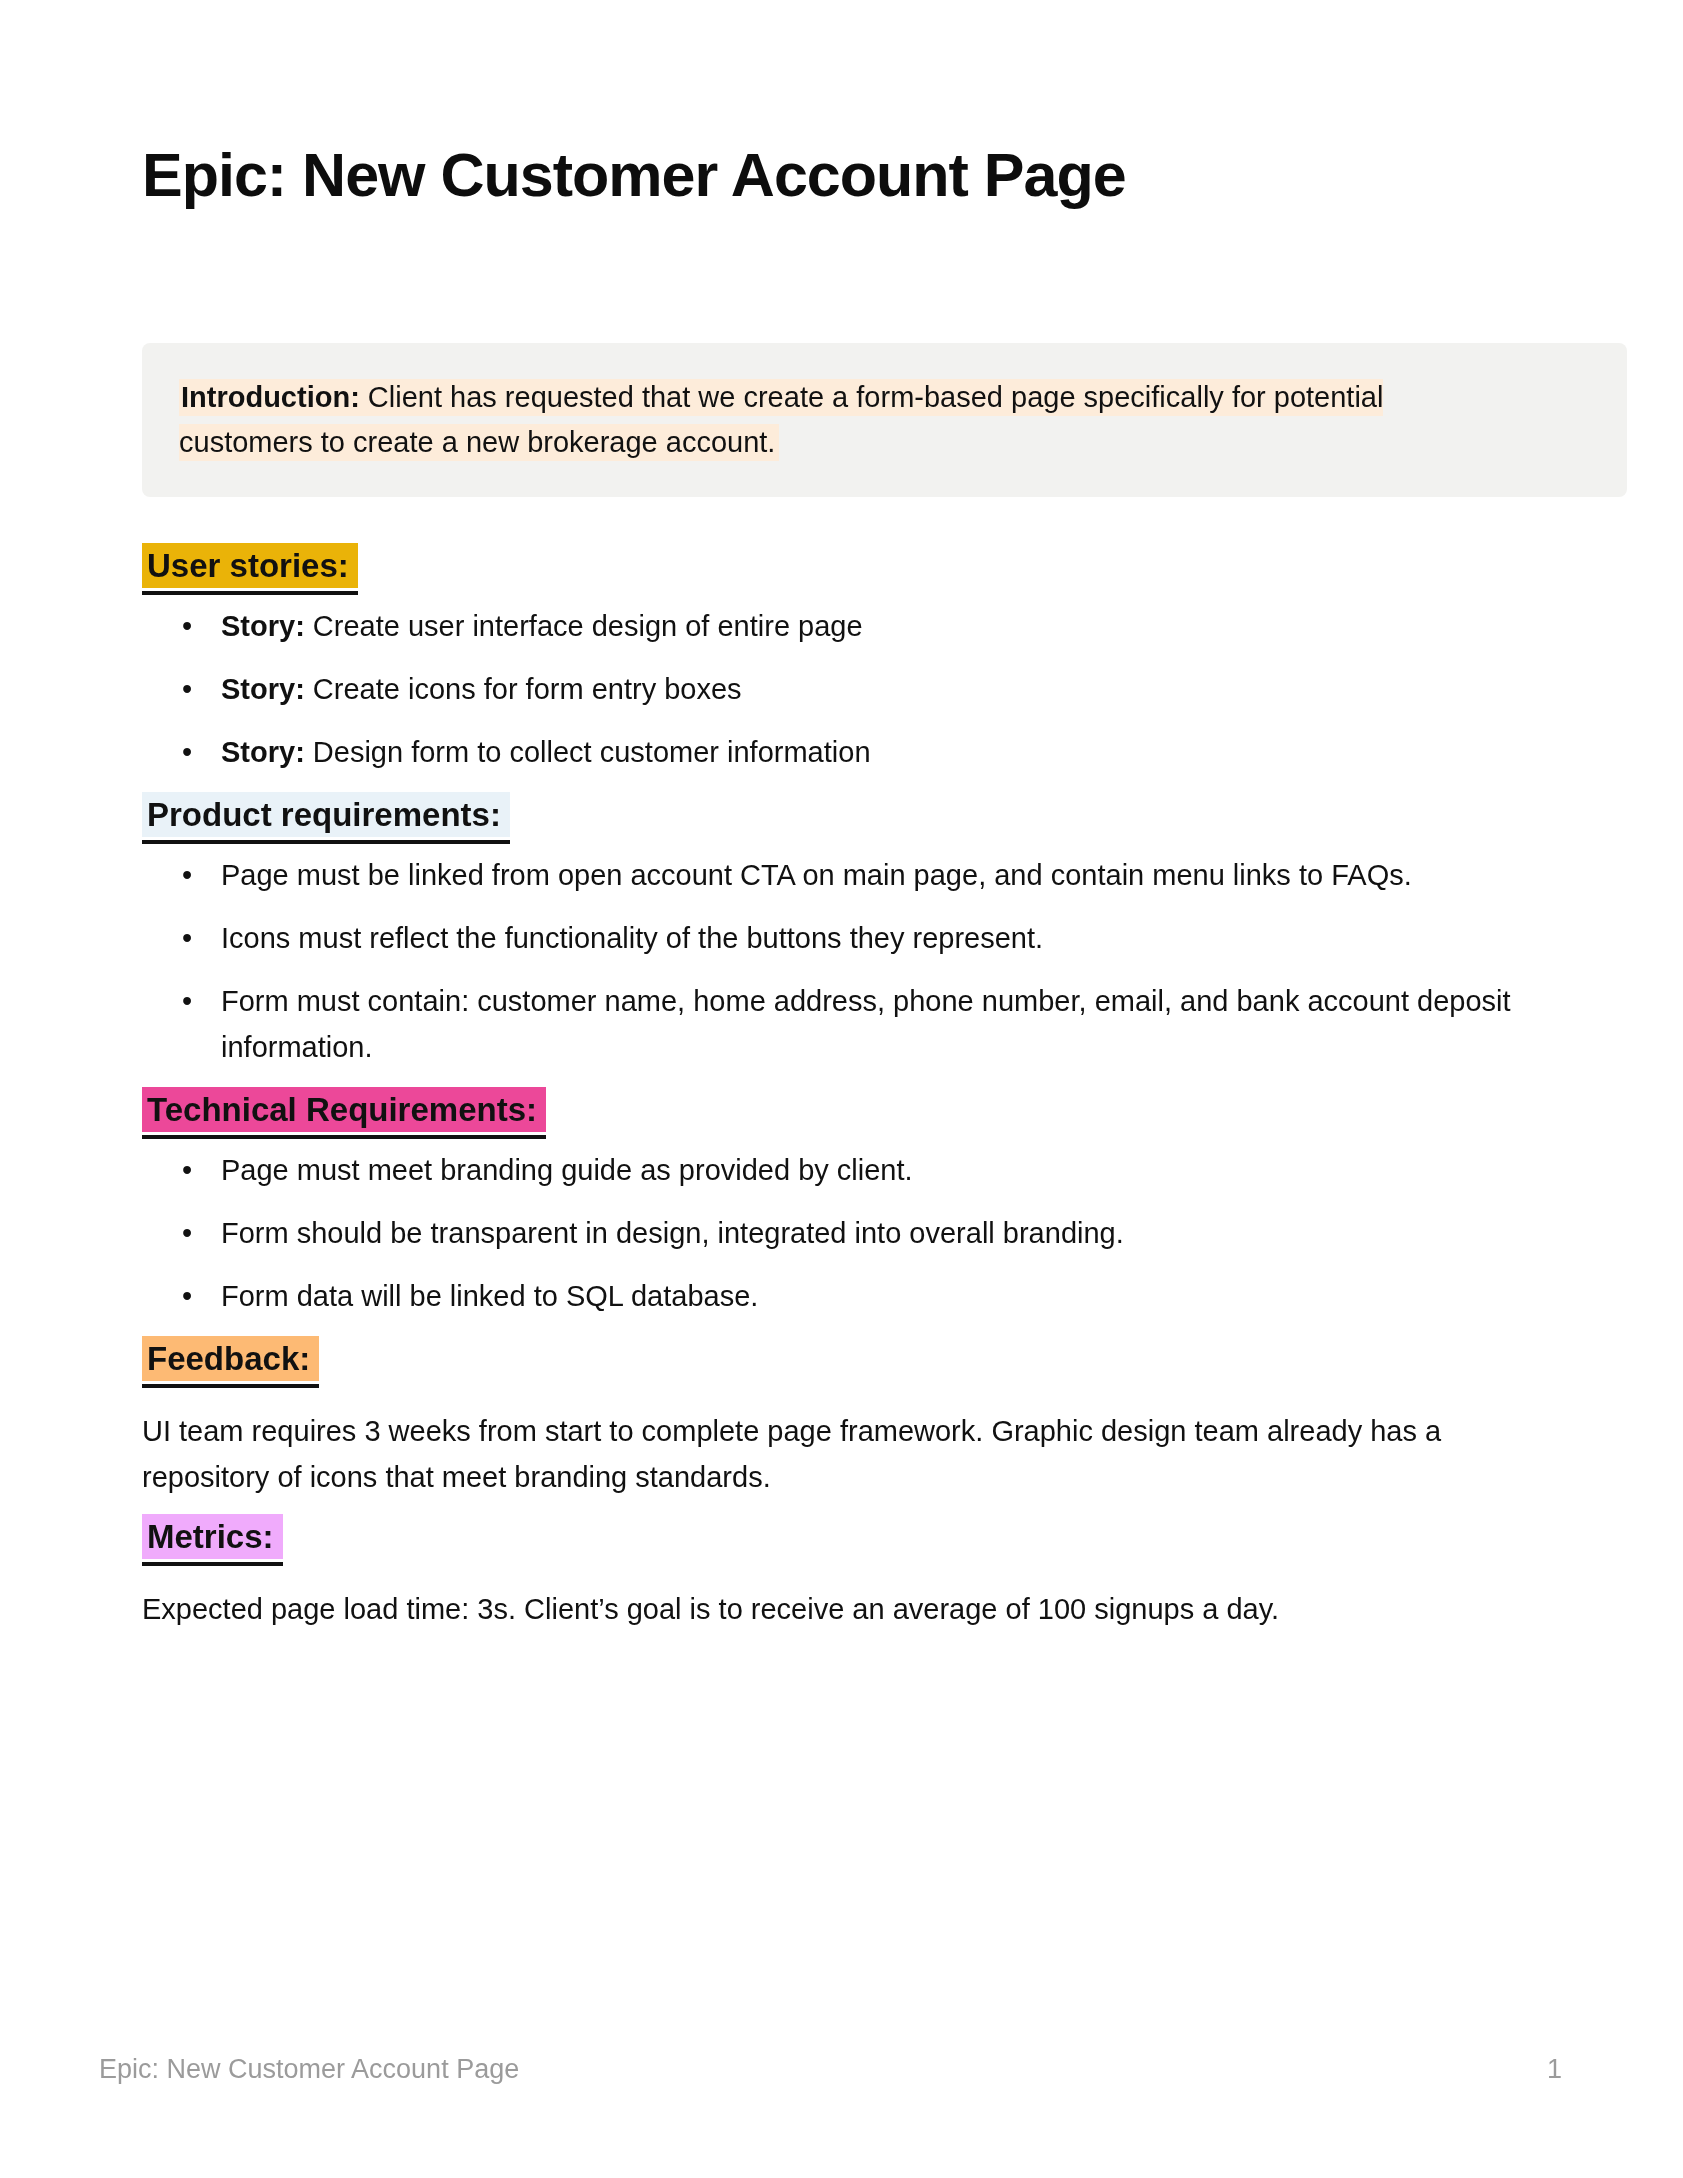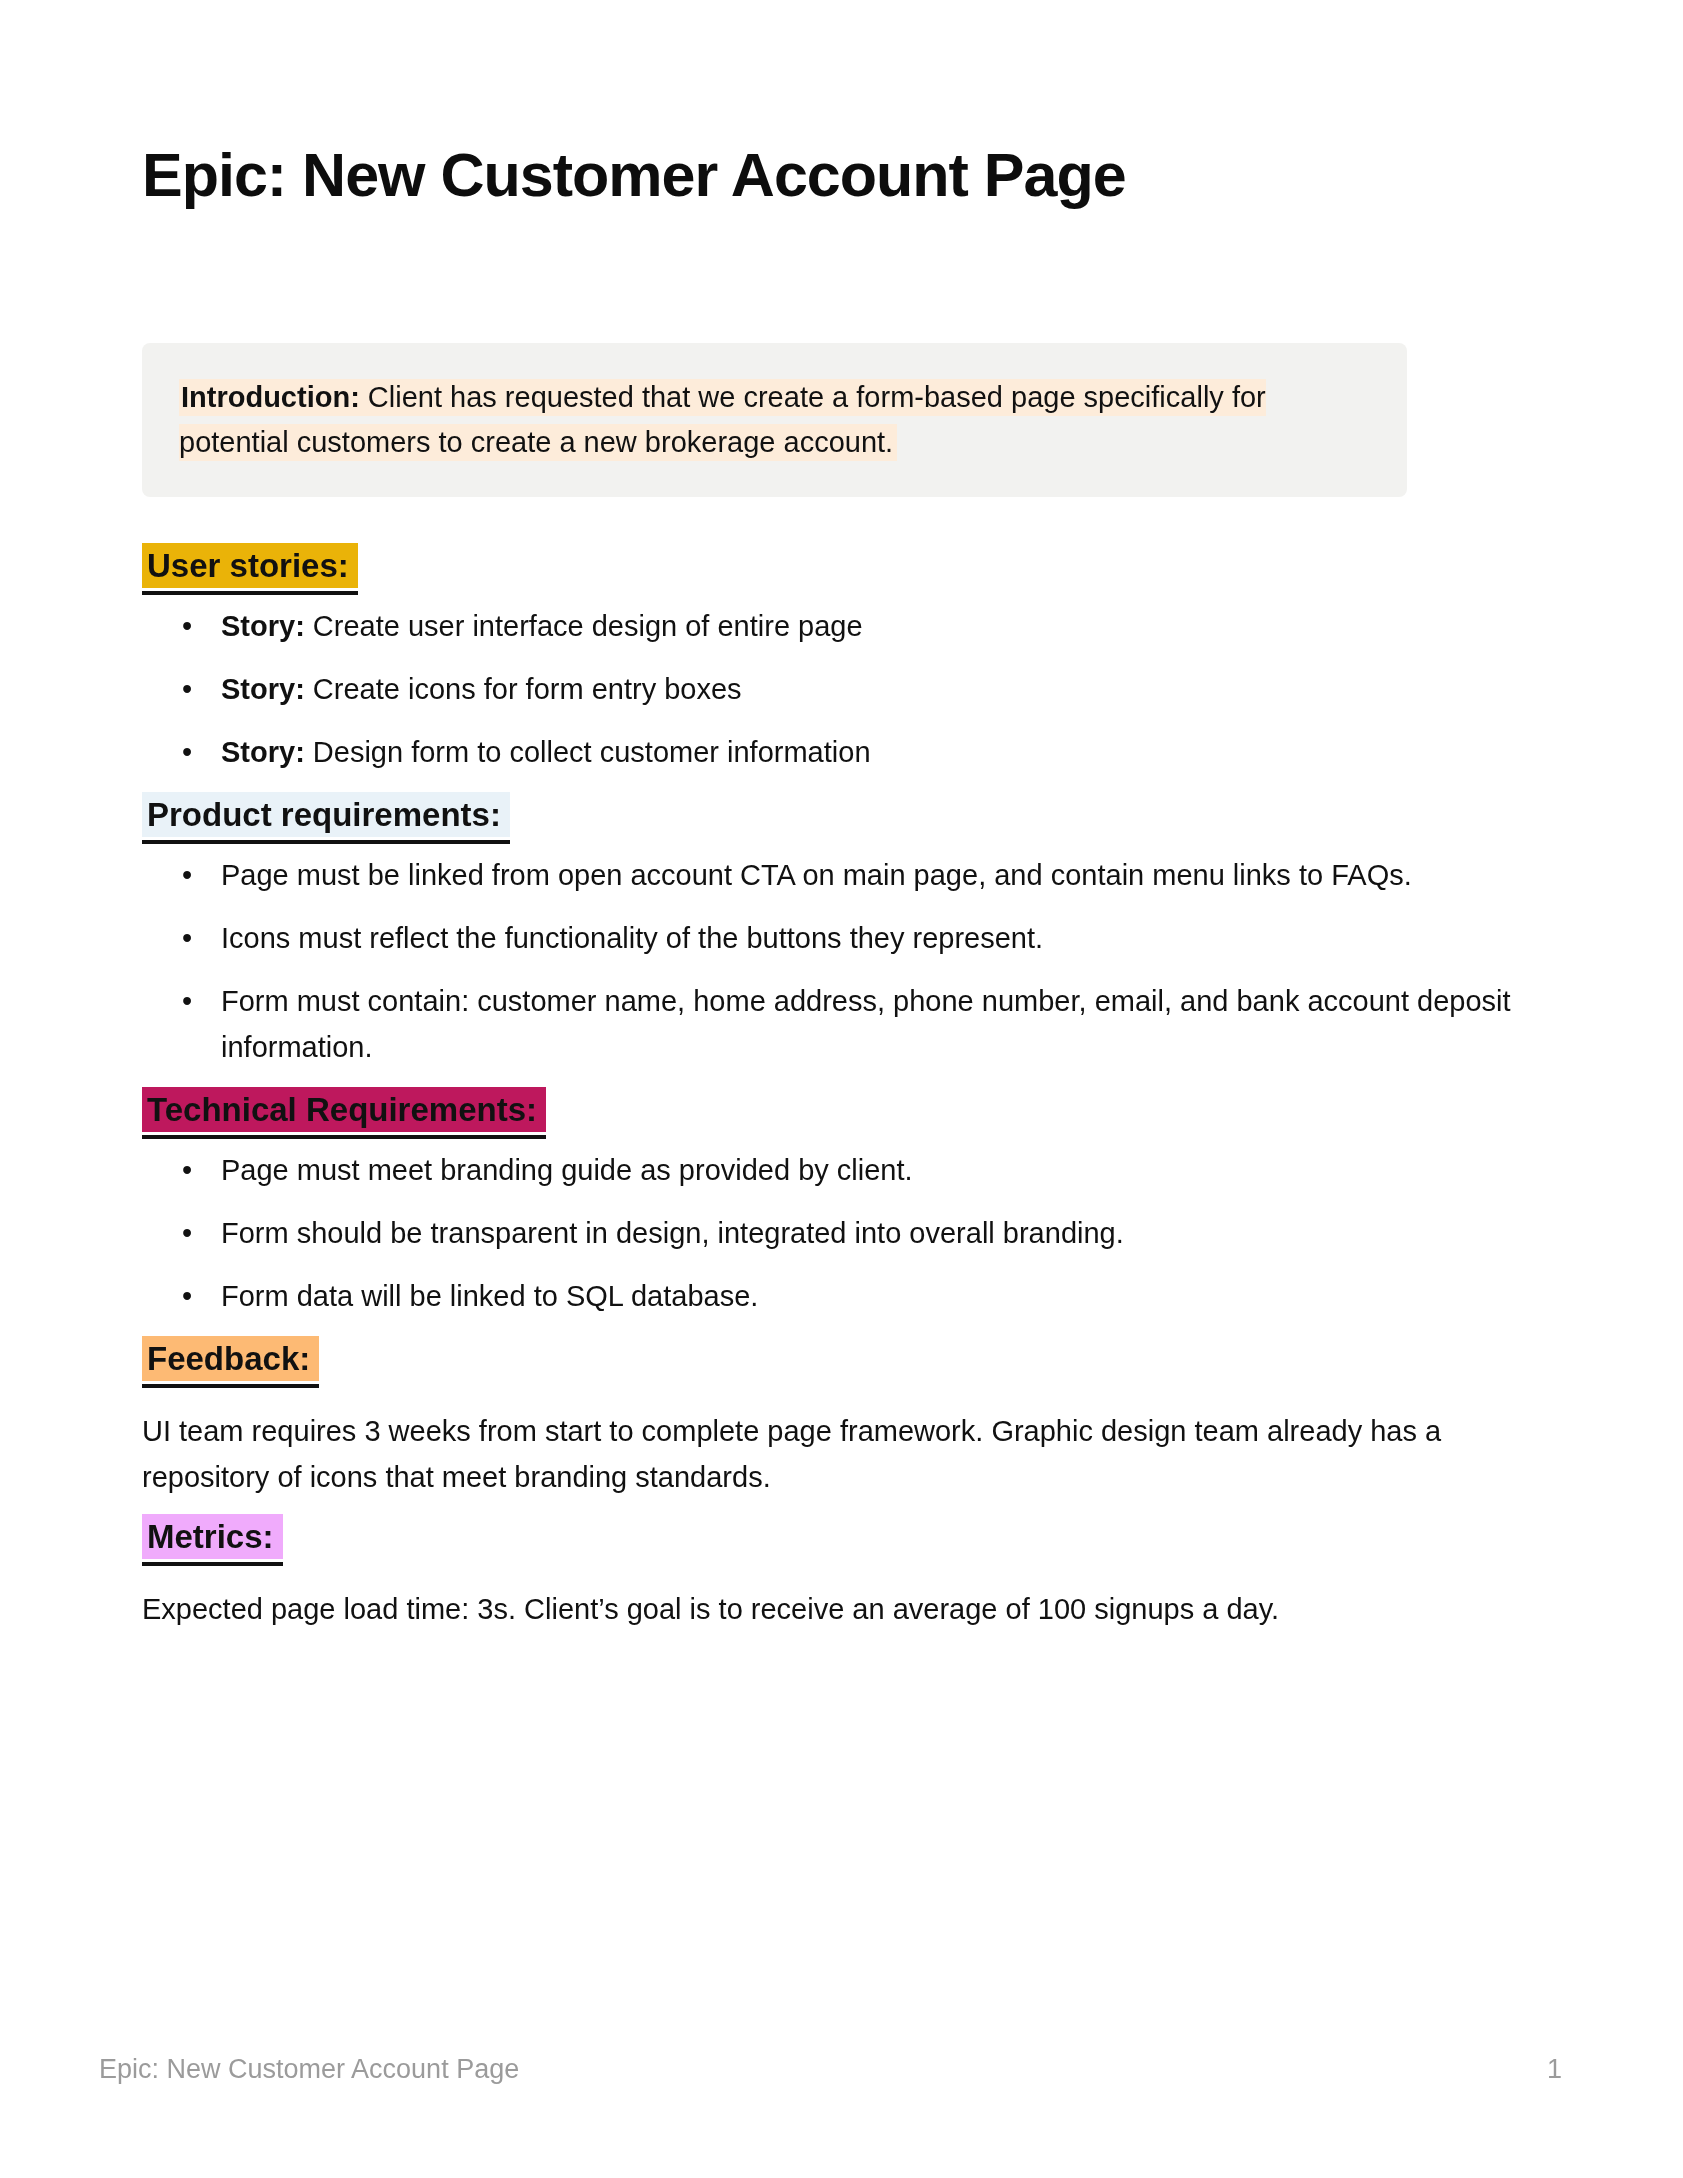--- a/index.html
+++ b/index.html
@@ -19,21 +19,21 @@
   h1.doc-title {
     margin-top: 139px;
     font-size: 61px;
     font-weight: bold;
     letter-spacing: -1px;
     line-height: 73px;
     color: #0d0d0d;
   }
   .intro-box {
     margin-top: 131px;
-    width: 1265px;
+    width: 1485px;
     border-radius: 8px;
     padding: 32px 40px 32px 37px;
   }
   .intro-box p {
     font-size: 29px;
     line-height: 45px;
     max-width: 1259px;
   }
   .hl { padding: 2px 4px 3px 2px; }
   h2.section-heading {
@@ -110,21 +110,21 @@
   <section class="doc-section">
     <h2 class="section-heading"><span class="u"><span class="hl-heading" style="background-color: rgb(233, 242, 248);">Product requirements:</span></span></h2>
     <ul class="bullet-list">
       <li><span>Page must be linked from open account CTA on main page, and contain menu links to FAQs.</span></li>
       <li><span>Icons must reflect the functionality of the buttons they represent.</span></li>
       <li><span>Form must contain: customer name, home address, phone number, email, and bank account deposit information.</span></li>
     </ul>
   </section>
 
   <section class="doc-section">
-    <h2 class="section-heading"><span class="u"><span class="hl-heading" style="background-color: #be185d;">Technical Requirements:</span></span></h2>
+    <h2 class="section-heading"><span class="u"><span class="hl-heading" style="background-color: #ec4899;">Technical Requirements:</span></span></h2>
     <ul class="bullet-list">
       <li><span>Page must meet branding guide as provided by client.</span></li>
       <li><span>Form should be transparent in design, integrated into overall branding.</span></li>
       <li><span>Form data will be linked to SQL database.</span></li>
     </ul>
   </section>
 
   <section class="doc-section">
     <h2 class="section-heading"><span class="u"><span class="hl-heading" style="background-color: #fdba74;">Feedback:</span></span></h2>
     <p class="section-paragraph">UI team requires 3 weeks from start to complete page framework. Graphic design team already has a repository of icons that meet branding standards.</p>

